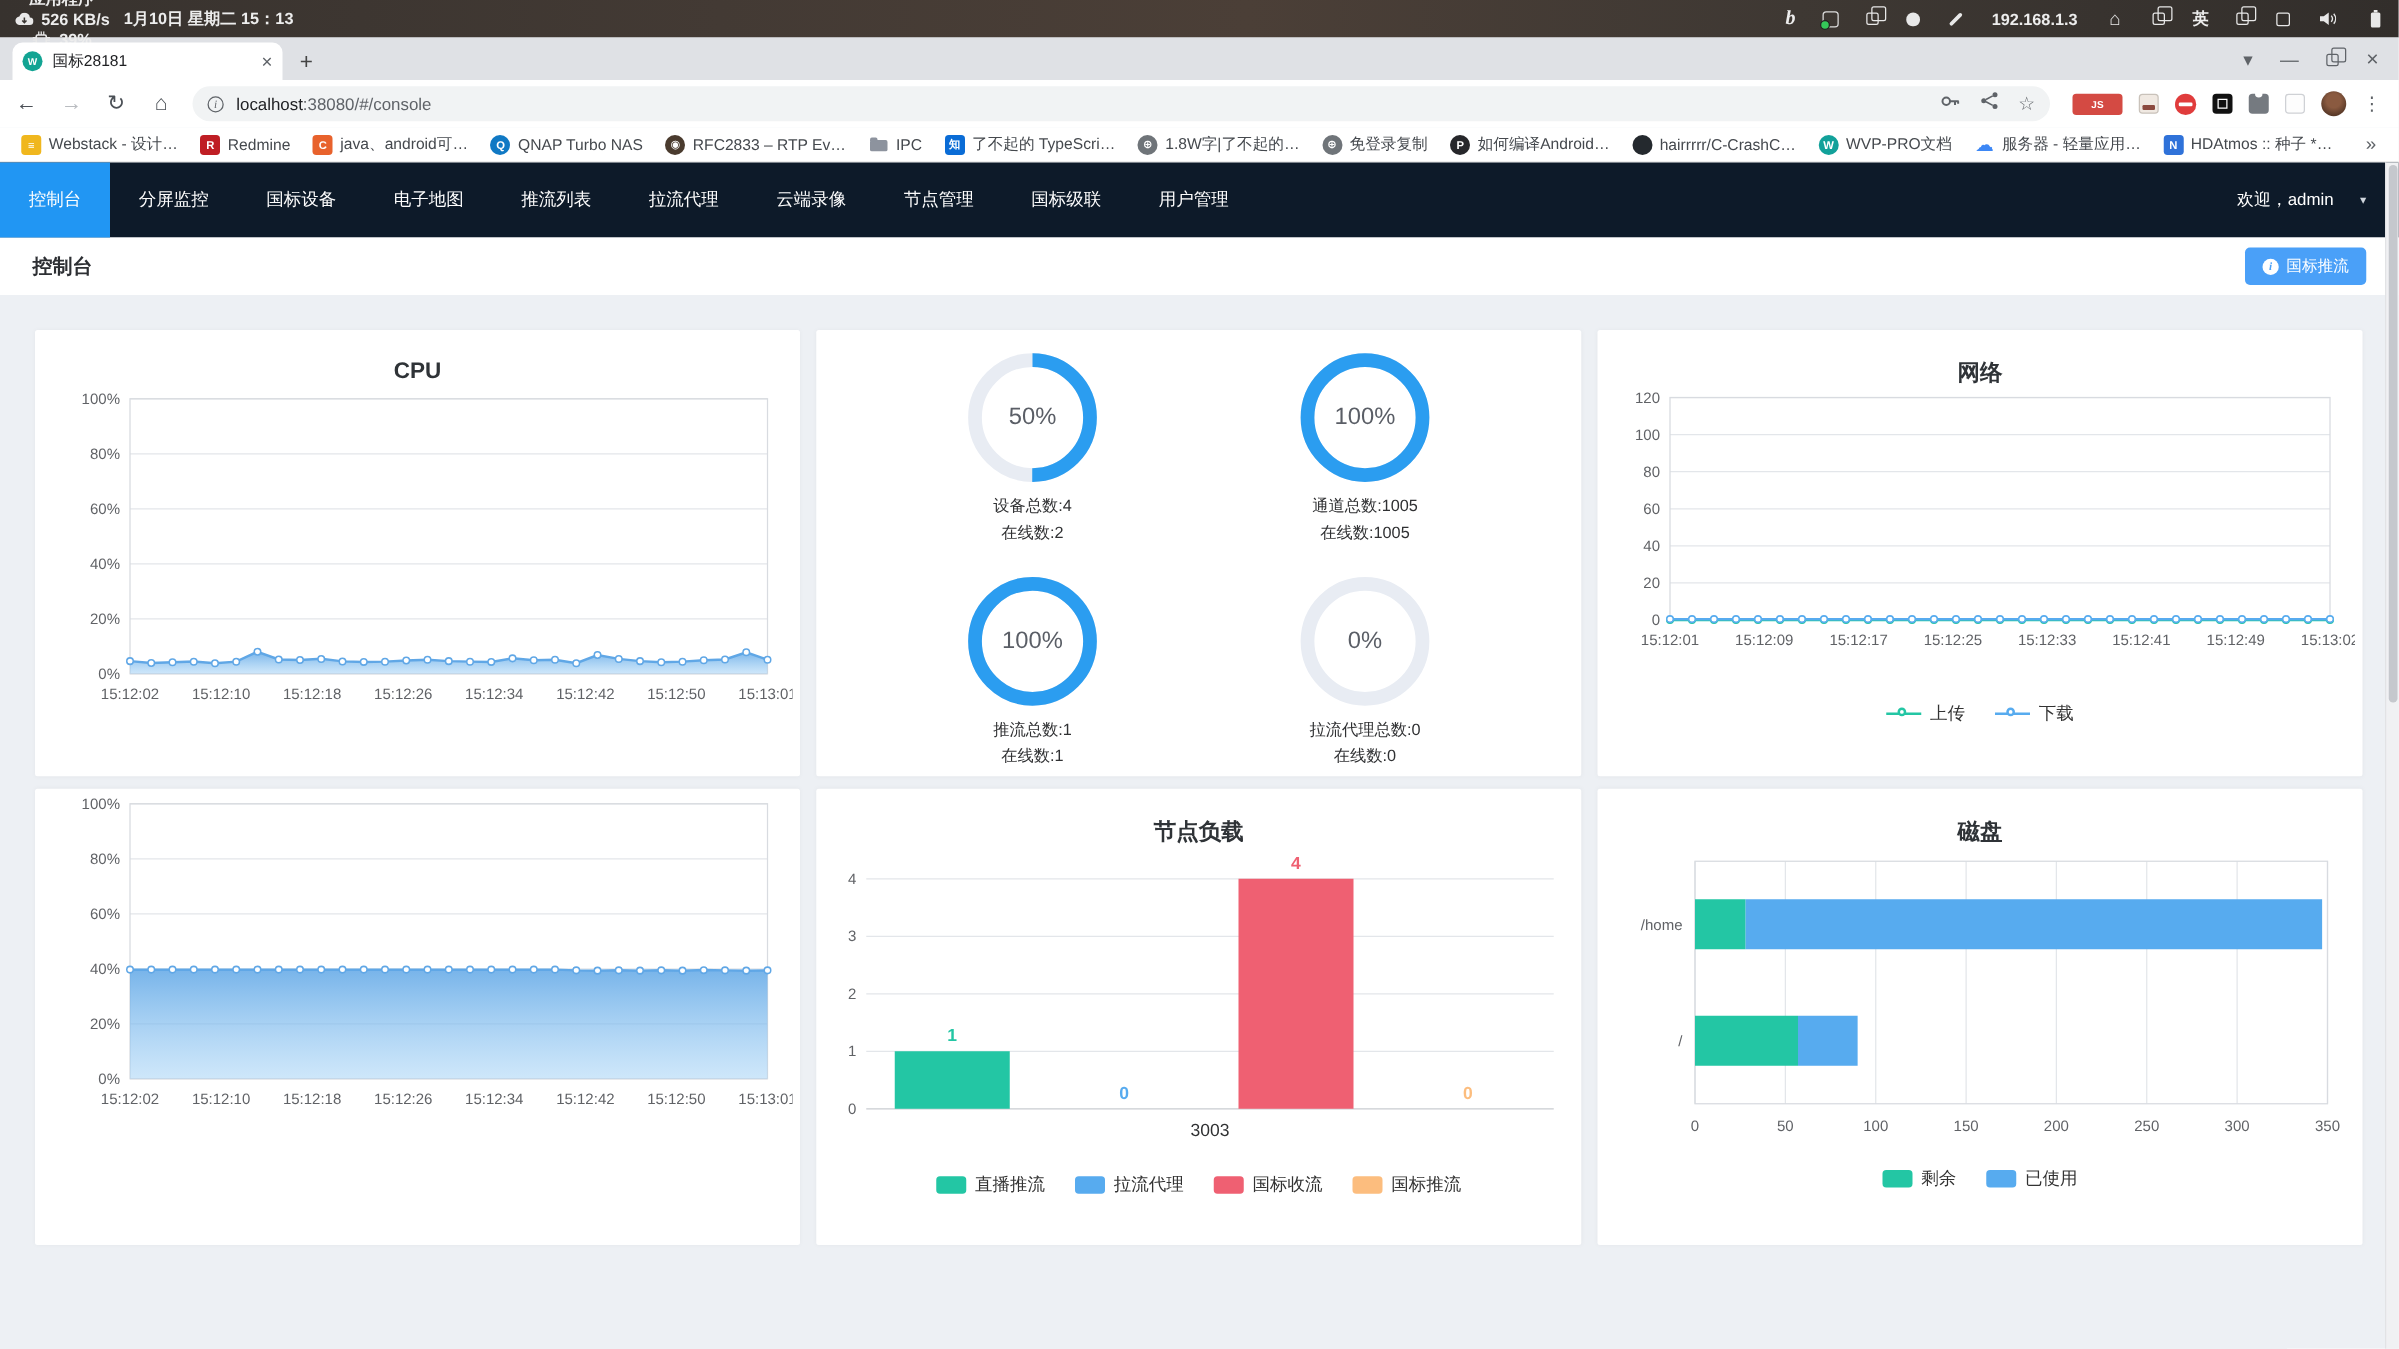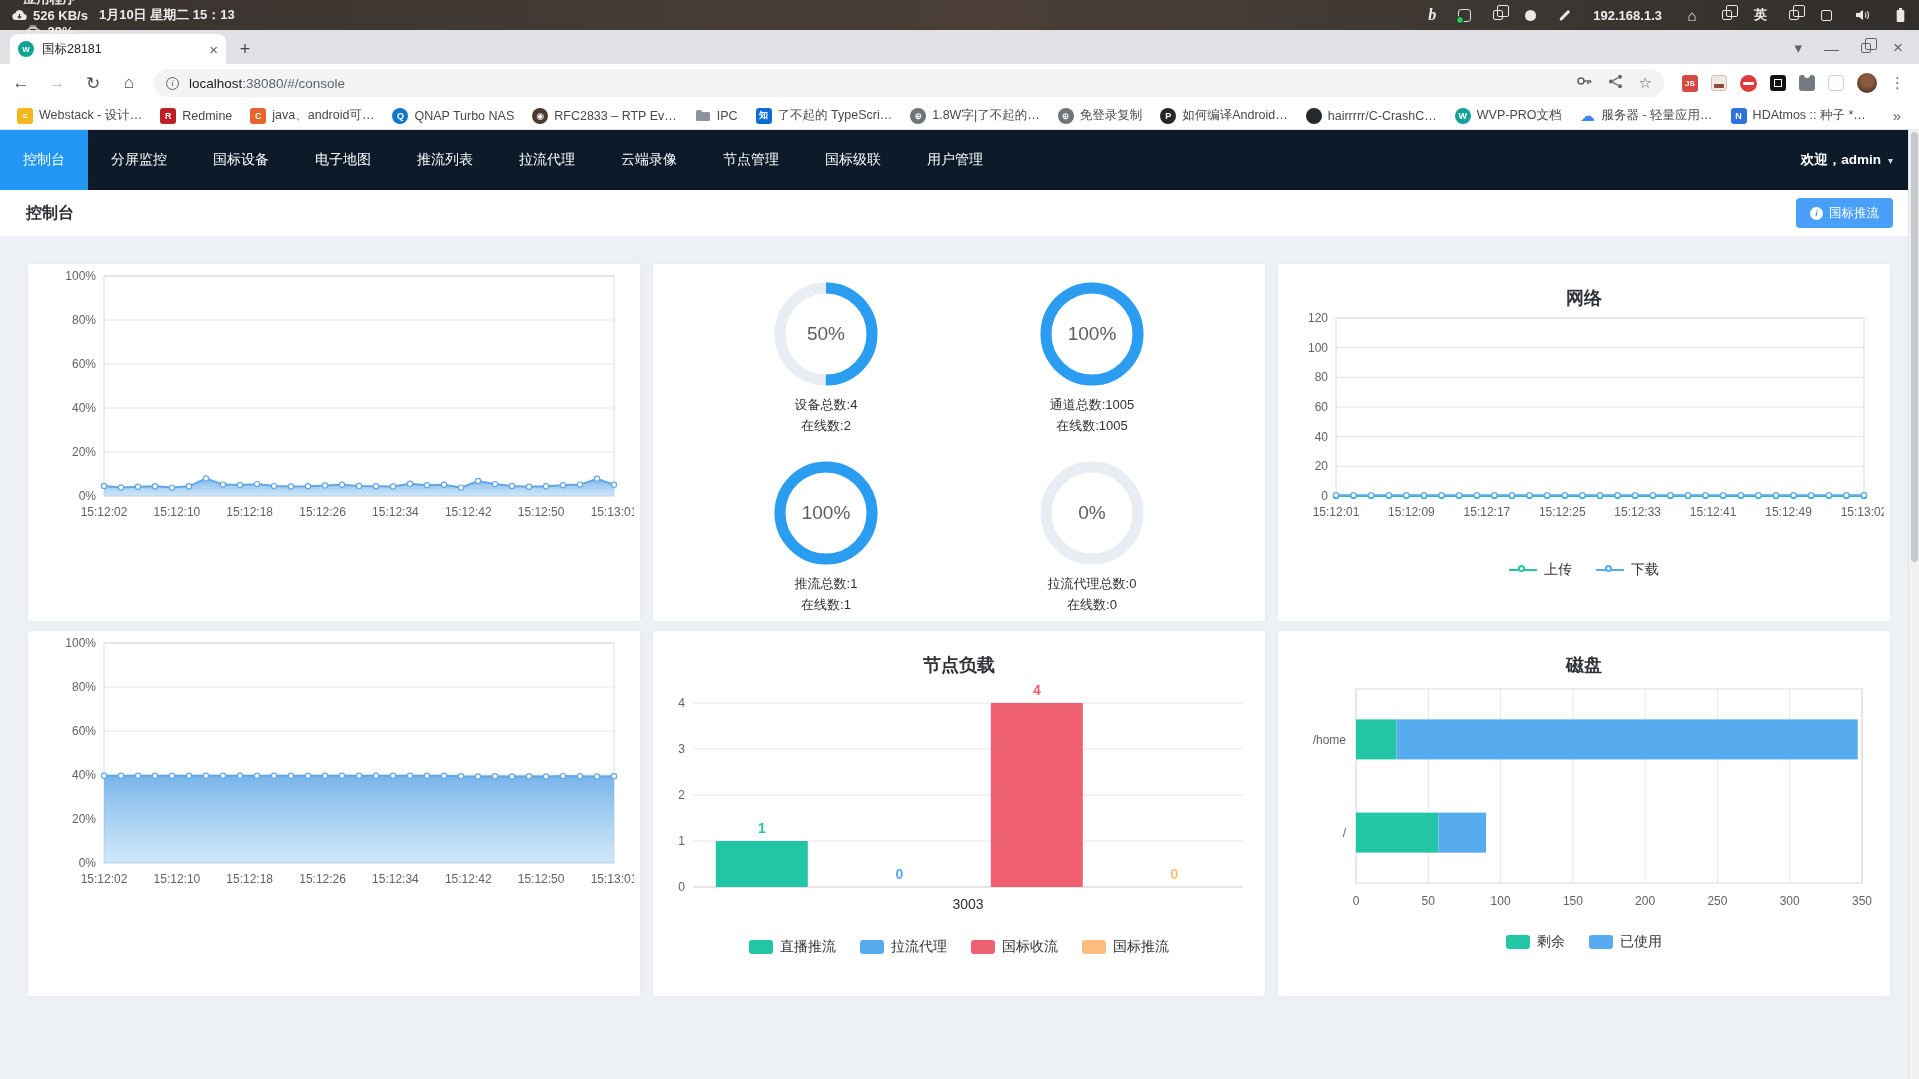--- a/index.html
+++ b/index.html
@@ -38,21 +38,21 @@
   .toolbar{ height:38px; background:#fff; display:flex; align-items:center; padding:0 10px; gap:14px;}
   .nav-ico{ font-size:17px; color:#4b5056; width:22px; text-align:center;}
   .nav-ico.disabled{ color:#b9bcc0;}
   .urlbar{ flex:1; height:28px; background:#f1f3f4; border-radius:14px; display:flex; align-items:center; padding:0 12px; gap:10px;}
   .info-cir{ width:13px; height:13px; border:1.4px solid #5f6368; border-radius:50%; color:#5f6368; font-size:9px;
     display:flex; align-items:center; justify-content:center; font-style:italic; font-family:"Liberation Serif",serif;}
   .url{ font-size:13.5px; color:#5f6368;}
   .url b{ color:#202124; font-weight:normal;}
   .url-right{ margin-left:auto; display:flex; align-items:center; gap:16px; color:#5f6368;}
   .ext-row{ display:flex; align-items:center; gap:13px; padding:0 4px;}
-  .ext-js{ width:16px; height:17px; background:#d44a43; color:#fff; border-radius:3px; font-size:8px; font-weight:bold; display:flex; align-items:center; justify-content:center;}
+  .ext-js{ width:40px; height:17px; background:#d44a43; color:#fff; border-radius:3px; font-size:8px; font-weight:bold; display:flex; align-items:center; justify-content:center;}
   .ext-gray{ width:16px; height:16px; background:#f0e9e2; border:1px solid #c9c2ba; border-radius:3px; position:relative;}
   .ext-gray::after{content:""; position:absolute; left:2px; right:2px; bottom:2px; height:4px; background:#8c4a3f; border-radius:1px;}
   .ext-block{ width:17px; height:17px; background:#e03c3c; border-radius:50%; position:relative;}
   .ext-block::after{ content:""; position:absolute; left:3px; right:3px; top:7px; height:3px; background:#fff; border-radius:1px;}
   .ext-shot{ width:16px; height:16px; background:#111; border-radius:3px; position:relative;}
   .ext-shot::after{ content:""; position:absolute; inset:4px; border:1.5px solid #fff;}
   .ext-puzzle{ width:16px; height:16px; background:#757a80; border-radius:3px; position:relative;}
   .ext-puzzle::after{ content:""; position:absolute; left:5px; top:-3px; width:6px; height:6px; border-radius:50%; background:#fff;}
   .ext-white{ width:16px; height:16px; background:#fdfdfd; border:1px solid #cfd1d5; border-radius:3px;}
   .avatar{ width:20px; height:20px; border-radius:50%; background:radial-gradient(circle at 50% 38%, #8a5a40 0 35%, #5d3c2a 70%, #4a2f20); }
@@ -66,21 +66,21 @@
   .bm-icon.plain{ background:transparent !important; font-size:15px;}
   .bm-icon.folder{ background:transparent; position:relative;}
   .bm-icon.folder::before{ content:""; position:absolute; left:1px; top:4px; width:14px; height:9px; background:#8d939e; border-radius:1.5px;}
   .bm-icon.folder::after{ content:""; position:absolute; left:1px; top:2px; width:6px; height:3px; background:#8d939e; border-radius:1.5px 1.5px 0 0;}
   .bm-more{ margin-left:auto; color:#5f6368; font-size:15px; padding-right:8px;}
 
   
   .webnav{ height:60px; background:#0d1a29; display:flex; align-items:stretch; }
   .webnav .item{ display:flex; align-items:center; padding:0 23px; color:#fdfdfd; font-size:14px; cursor:default;}
   .webnav .item.active{ background:#2196f3;}
-  .webnav .welcome{ margin-left:auto; display:flex; align-items:center; gap:7px; color:#fff; font-size:13.5px; padding-right:26px;font-weight:bold;}
+  .webnav .welcome{ margin-left:auto; display:flex; align-items:center; gap:21px; color:#fff; font-size:13.5px; padding-right:26px;}
   .welcome .chev{ font-size:10px; color:#cfd6dd;}
 
   .page-header{ height:46px; background:#fff; display:flex; align-items:center; padding:0 26px; }
   .page-title{ font-size:16px; font-weight:bold; color:#2d2f33;}
   .btn-info{ margin-left:auto; background:#4aa0f8; color:#fff; border:none; border-radius:4px; height:30px;
     padding:0 14px; font-size:12.5px; display:flex; align-items:center; gap:6px; font-family:inherit;}
   .btn-info .i{ width:13px; height:13px; background:#fff; color:#4aa0f8; border-radius:50%; font-size:9px; font-weight:bold;
     display:flex; align-items:center; justify-content:center; font-style:italic; font-family:"Liberation Serif",serif;}
 
   .content{ padding:28px 28px 0 28px; display:grid; grid-template-columns:612px 612px 612px; grid-template-rows:357px 365px;
@@ -336,20 +336,21 @@
     <div class="page-header">
       <span class="page-title">控制台</span>
       <button class="btn-info">
         <span class="i">i</span>
         <span>国标推流</span>
       </button>
     </div>
 
     <div class="content">
       <div class="card">
+        <h3>CPU</h3>
         <div class="chart-box"><svg width="600" height="295" viewBox="0 0 600 295">
               <defs>
                 <linearGradient id="g-cpu" x1="0" y1="0" x2="0" y2="1">
                   <stop offset="0" stop-color="rgba(96,167,230,0.85)"></stop>
                   <stop offset="1" stop-color="rgba(158,207,245,0.5)"></stop>
                 </linearGradient>
               </defs>
               <line x1="70" y1="232.0" x2="580" y2="232.0" stroke="#e3e6ea"></line>
               <text class="tick" x="62" y="236.0" text-anchor="end">0%</text>
               <line x1="70" y1="188.0" x2="580" y2="188.0" stroke="#e3e6ea"></line>

